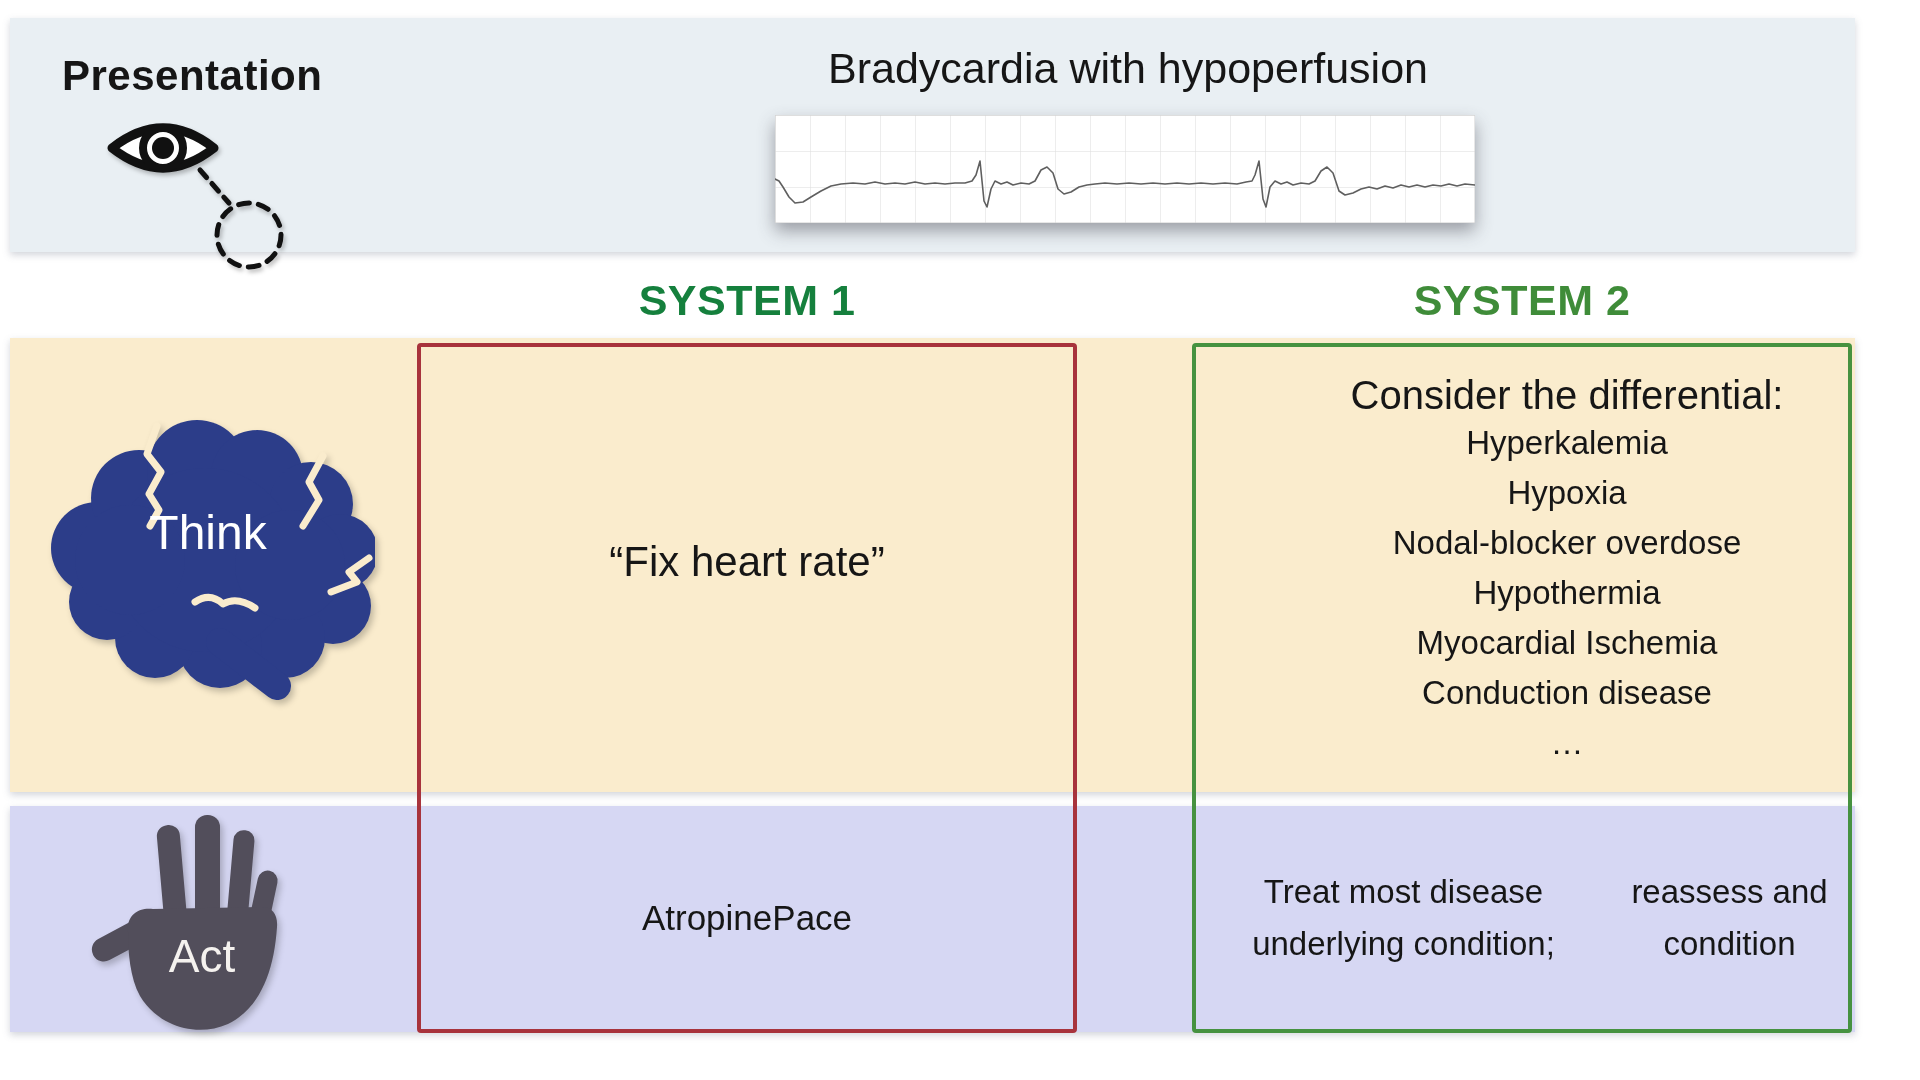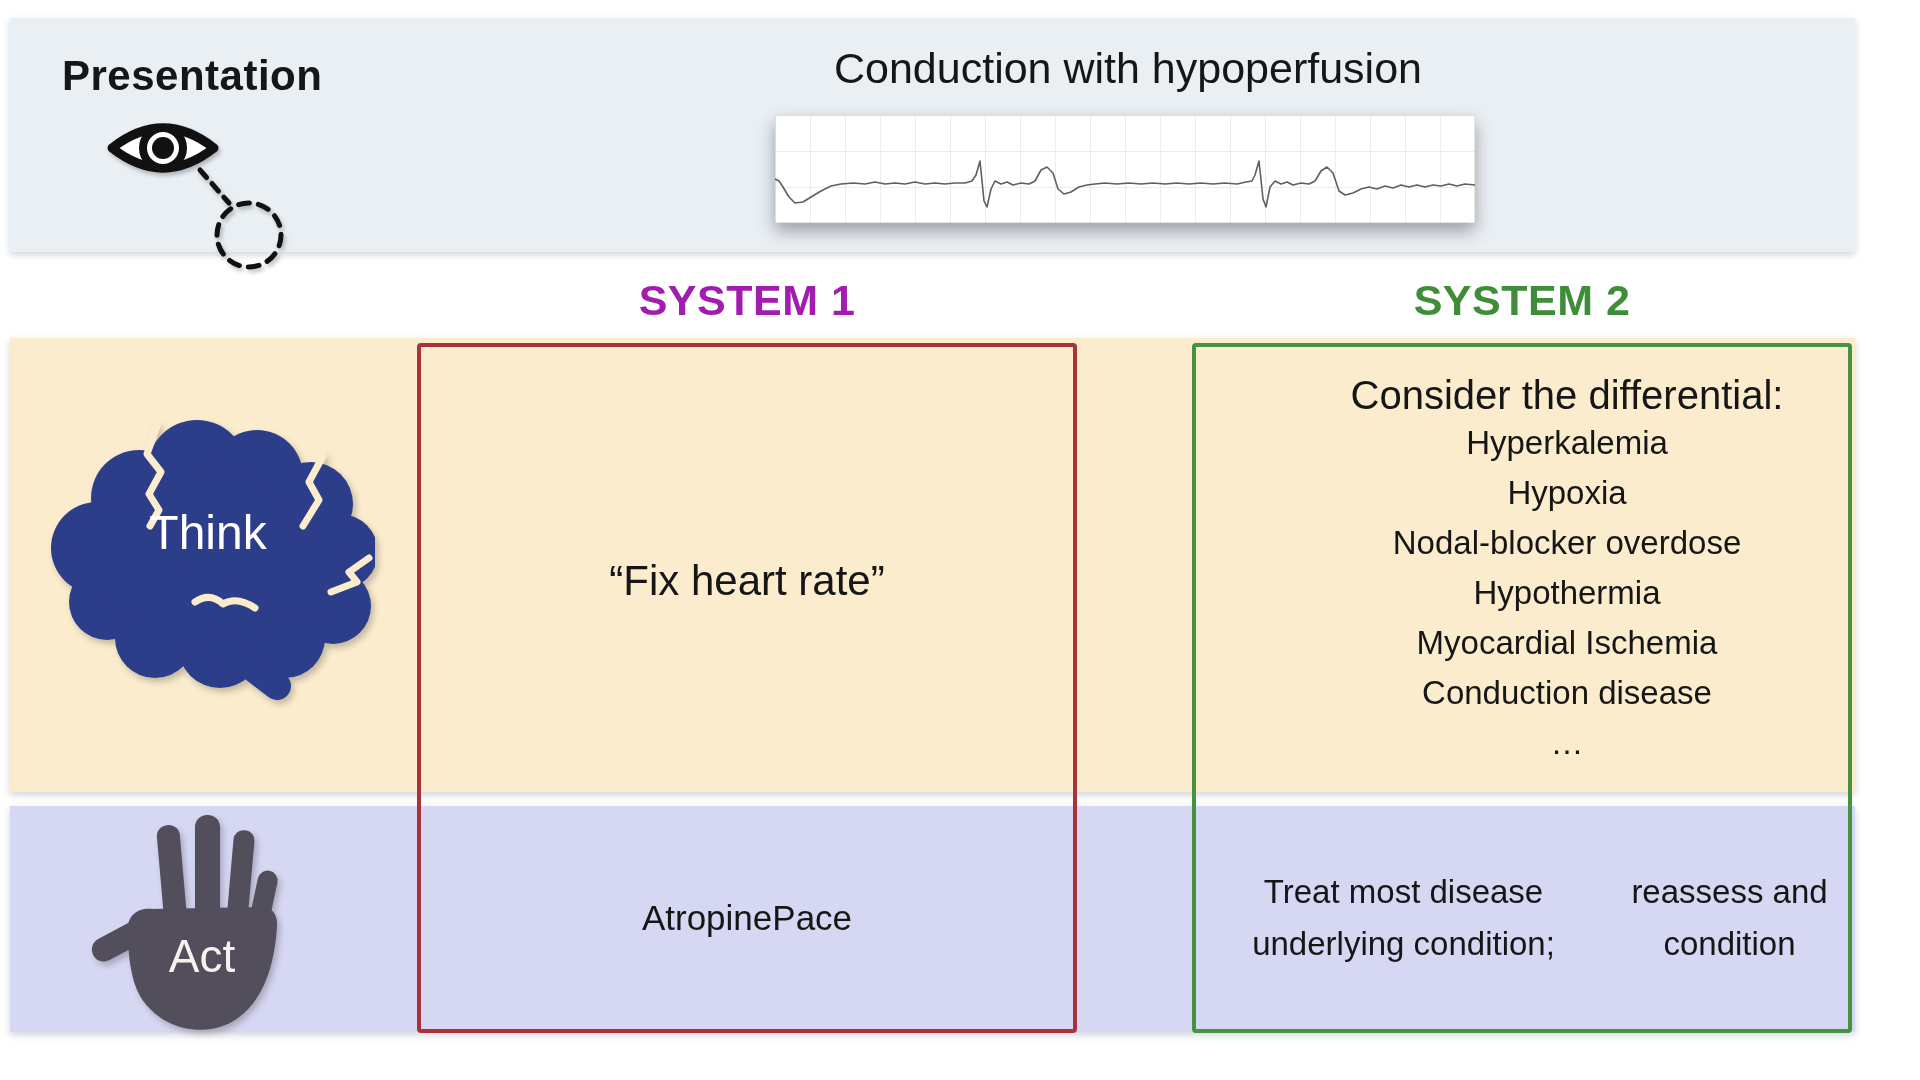--- a/index.html
+++ b/index.html
@@ -11,35 +11,35 @@
   .band-act{top:806px;height:226px;background:#d6d7f3;}
 
   .presentation-label{position:absolute;left:62px;top:52px;font-size:42px;font-weight:700;letter-spacing:.5px;}
   .case-title{position:absolute;left:778px;top:44px;width:700px;text-align:center;font-size:43px;
               font-weight:400;white-space:nowrap;}
 
   .eye-svg{position:absolute;left:102px;top:104px;filter:drop-shadow(2px 3px 2px rgba(0,0,0,.25));}
   .ecg-svg{position:absolute;left:775px;top:115px;box-shadow:0 8px 16px rgba(60,60,70,.45);background:#fff;}
 
   .col-header{position:absolute;top:276px;width:660px;text-align:center;font-size:43px;font-weight:700;letter-spacing:.5px;}
-  .header-system1{left:417px;color:#a21caf;}
+  .header-system1{left:417px;color:#15803d;}
   .header-system2{left:1192px;color:#3f8c39;}
 
   .frame{position:absolute;top:343px;width:660px;height:690px;box-sizing:border-box;border-radius:4px;}
   .frame-red{left:417px;border:4.5px solid #a8333c;}
   .frame-green{left:1192px;border:4.5px solid #469240;}
 
   .brain-svg{position:absolute;left:35px;top:410px;filter:drop-shadow(3px 4px 3px rgba(0,0,0,.22));}
   .think-label{position:absolute;left:38px;top:505px;width:340px;text-align:center;
                font-size:48px;color:#ffffff;}
   .hand-svg{position:absolute;left:88px;top:812px;filter:drop-shadow(3px 4px 3px rgba(0,0,0,.22));}
   .act-label{position:absolute;left:132px;top:929px;width:140px;text-align:center;
              font-size:46px;color:#f5f2ef;}
 
-  .fix-rate{position:absolute;left:421px;top:360px;width:652px;height:441px;
+  .fix-rate{position:absolute;left:421px;top:341px;width:652px;height:441px;
             display:flex;align-items:center;justify-content:center;font-size:42px;}
   .differential{position:absolute;left:1196px;top:347px;width:652px;text-align:center;padding-left:45px;}
   .differential-title{font-size:40px;margin-top:26px;}
   .differential-item{font-size:33px;line-height:50px;}
   .differential-item:first-of-type{margin-top:10px;}
   .act-cell{position:absolute;top:806px;width:652px;height:224px;display:flex;flex-direction:row;
             align-items:center;justify-content:center;text-align:center;}
   .act-cell-system1{left:421px;font-size:35px;line-height:54px;}
   .act-cell-system2{left:1196px;font-size:33px;line-height:52px;}
 </style>
@@ -55,21 +55,21 @@
   <div class="presentation-label">Presentation</div>
 
   <svg class="eye-svg" width="190" height="190" viewBox="0 0 190 190">
     <path d="M10,44 Q61,4 112,44 Q61,84 10,44 Z" fill="#ffffff" stroke="#111111" stroke-width="9" stroke-linejoin="round"></path>
     <circle cx="61" cy="44" r="20" fill="#ffffff" stroke="#111111" stroke-width="8"></circle>
     <circle cx="61" cy="44" r="11" fill="#111111"></circle>
     <line x1="98" y1="66" x2="127" y2="99" stroke="#111111" stroke-width="5" stroke-dasharray="10 8" stroke-linecap="round"></line>
     <circle cx="147" cy="131" r="32" fill="none" stroke="#111111" stroke-width="5" stroke-dasharray="11 9" stroke-linecap="round"></circle>
   </svg>
 
-  <div class="case-title">Conduction with hypoperfusion</div>
+  <div class="case-title">Bradycardia with hypoperfusion</div>
 
   <svg class="ecg-svg" width="700" height="108" viewBox="0 0 700 108">
     <defs>
       <pattern id="ecggrid" width="35" height="36" patternUnits="userSpaceOnUse">
         <path d="M 35 0 L 0 0 0 36" fill="none" stroke="#dcdcdc" stroke-width="1"></path>
       </pattern>
     </defs>
     <rect width="700" height="108" fill="#ffffff"></rect>
     <rect width="700" height="108" fill="url(#ecggrid)"></rect>
     <rect width="700" height="108" fill="none" stroke="#cfcfcf" stroke-width="1"></rect>

